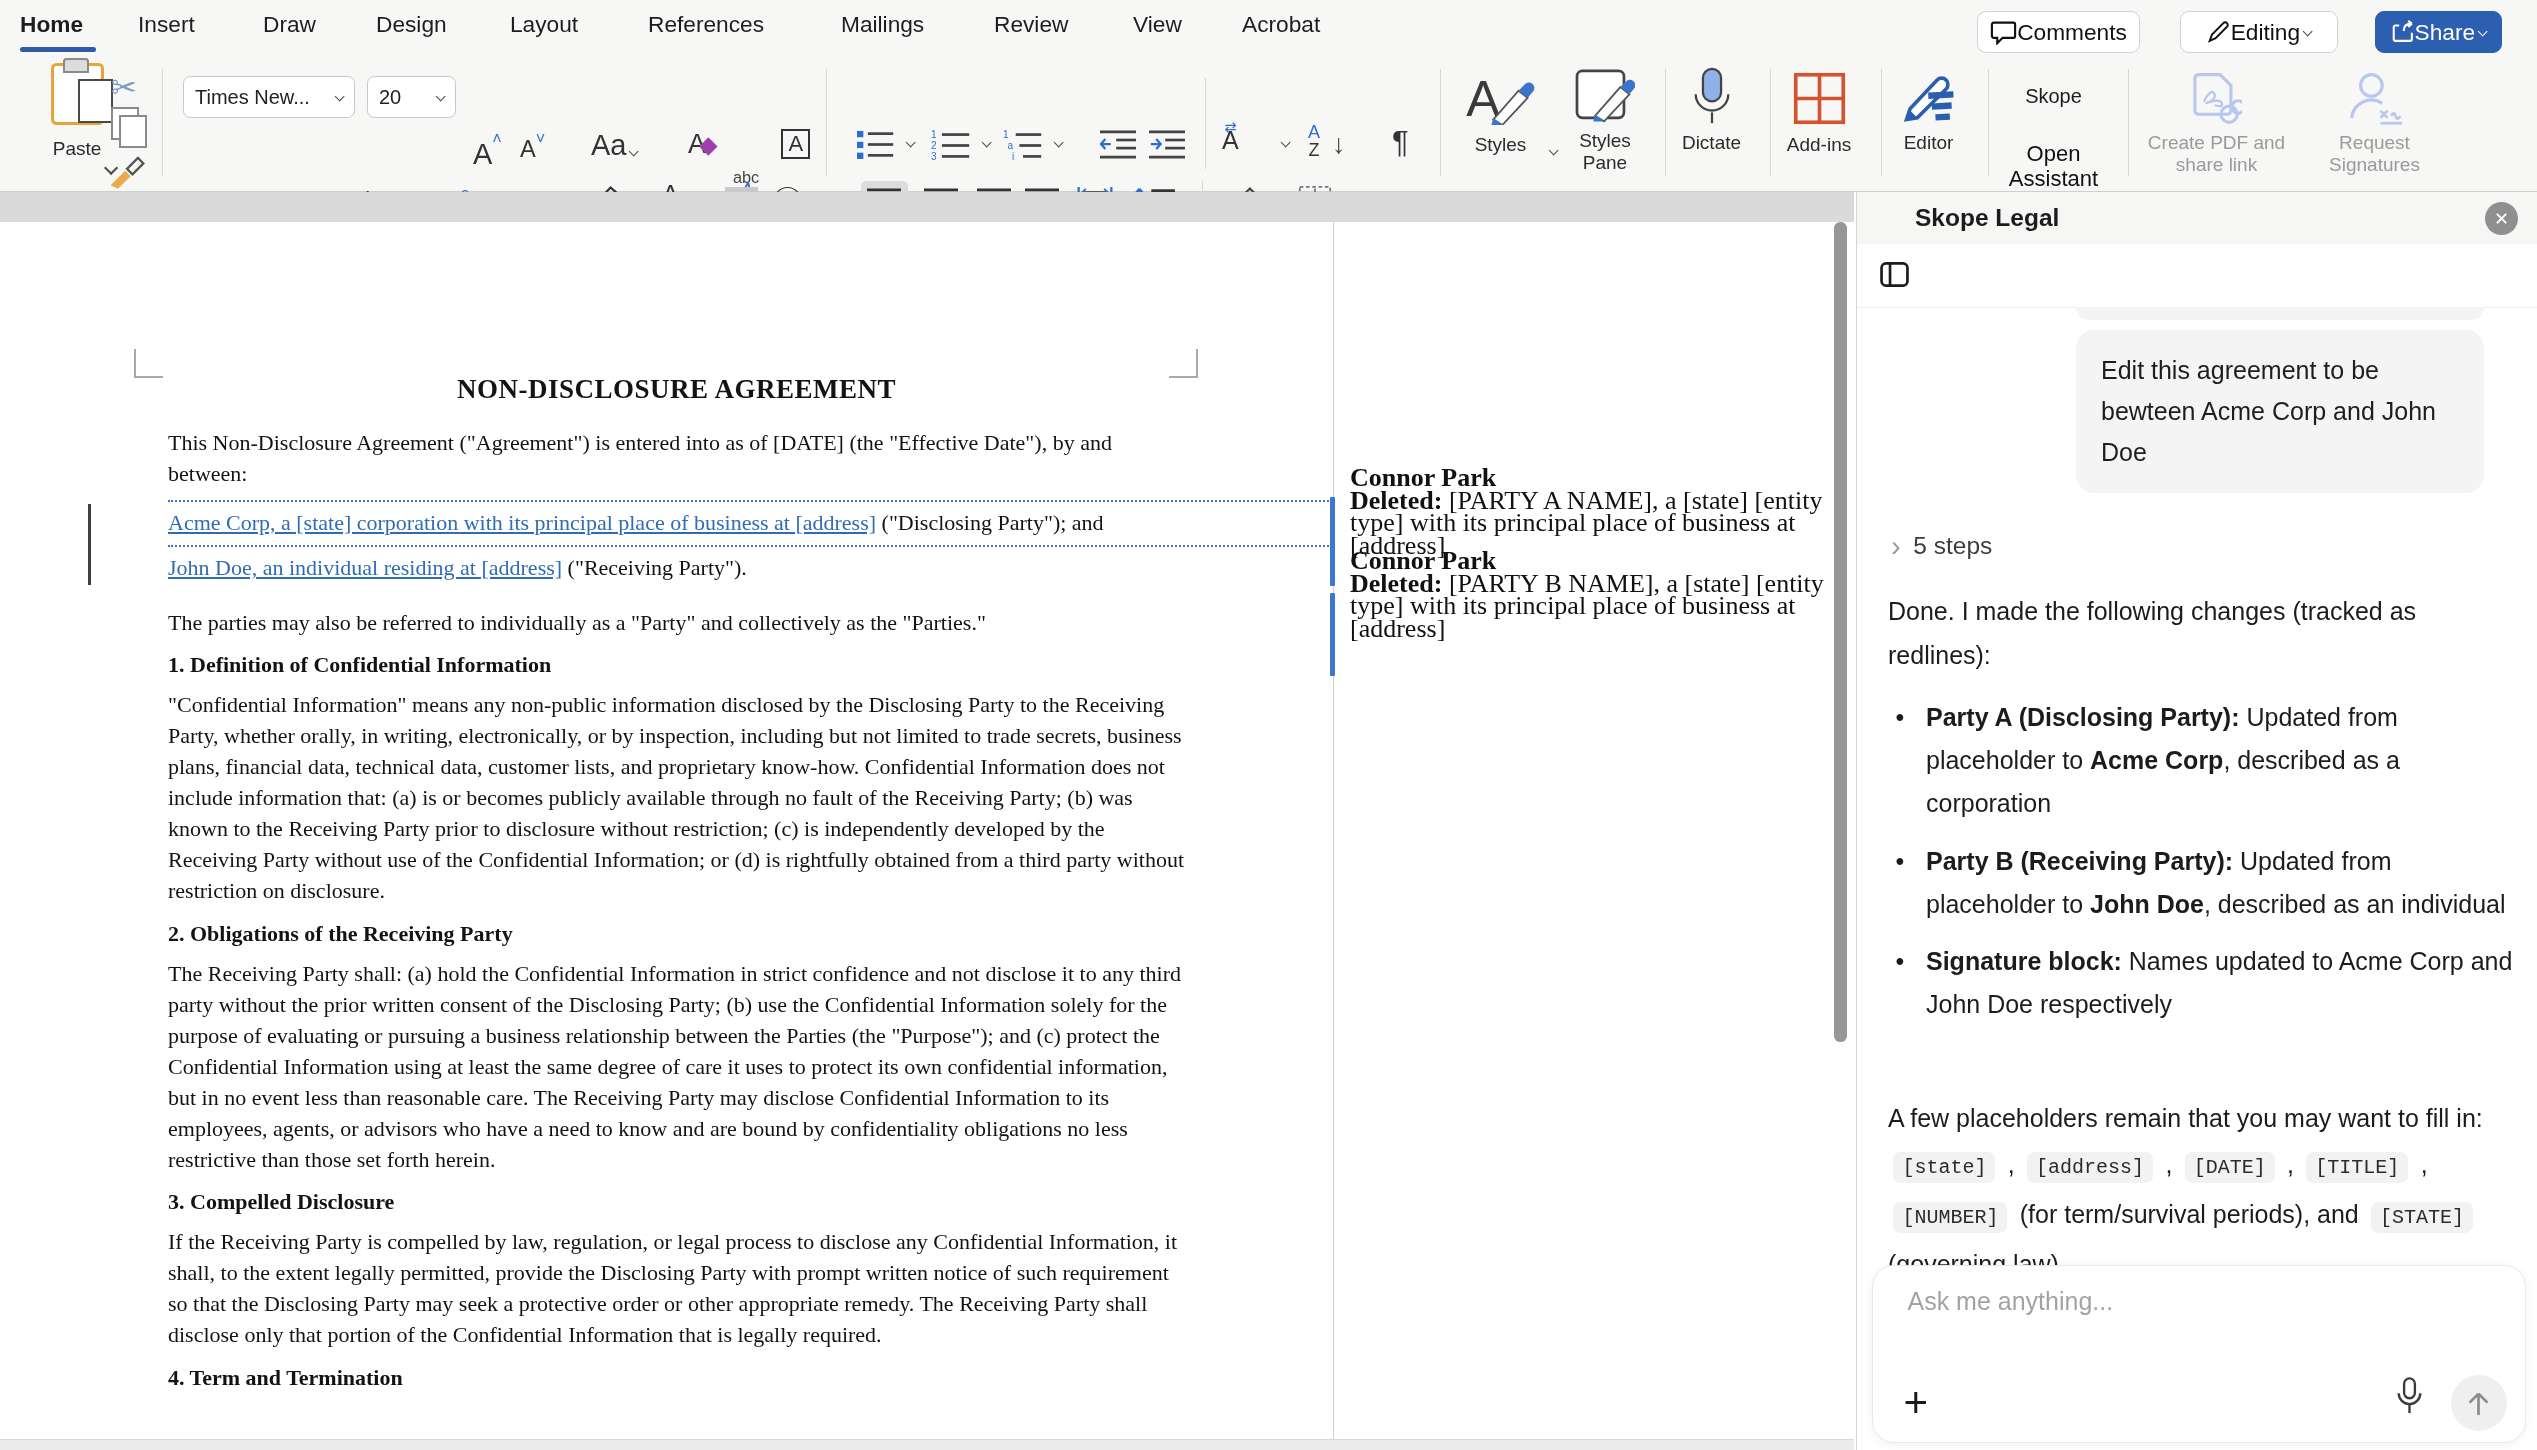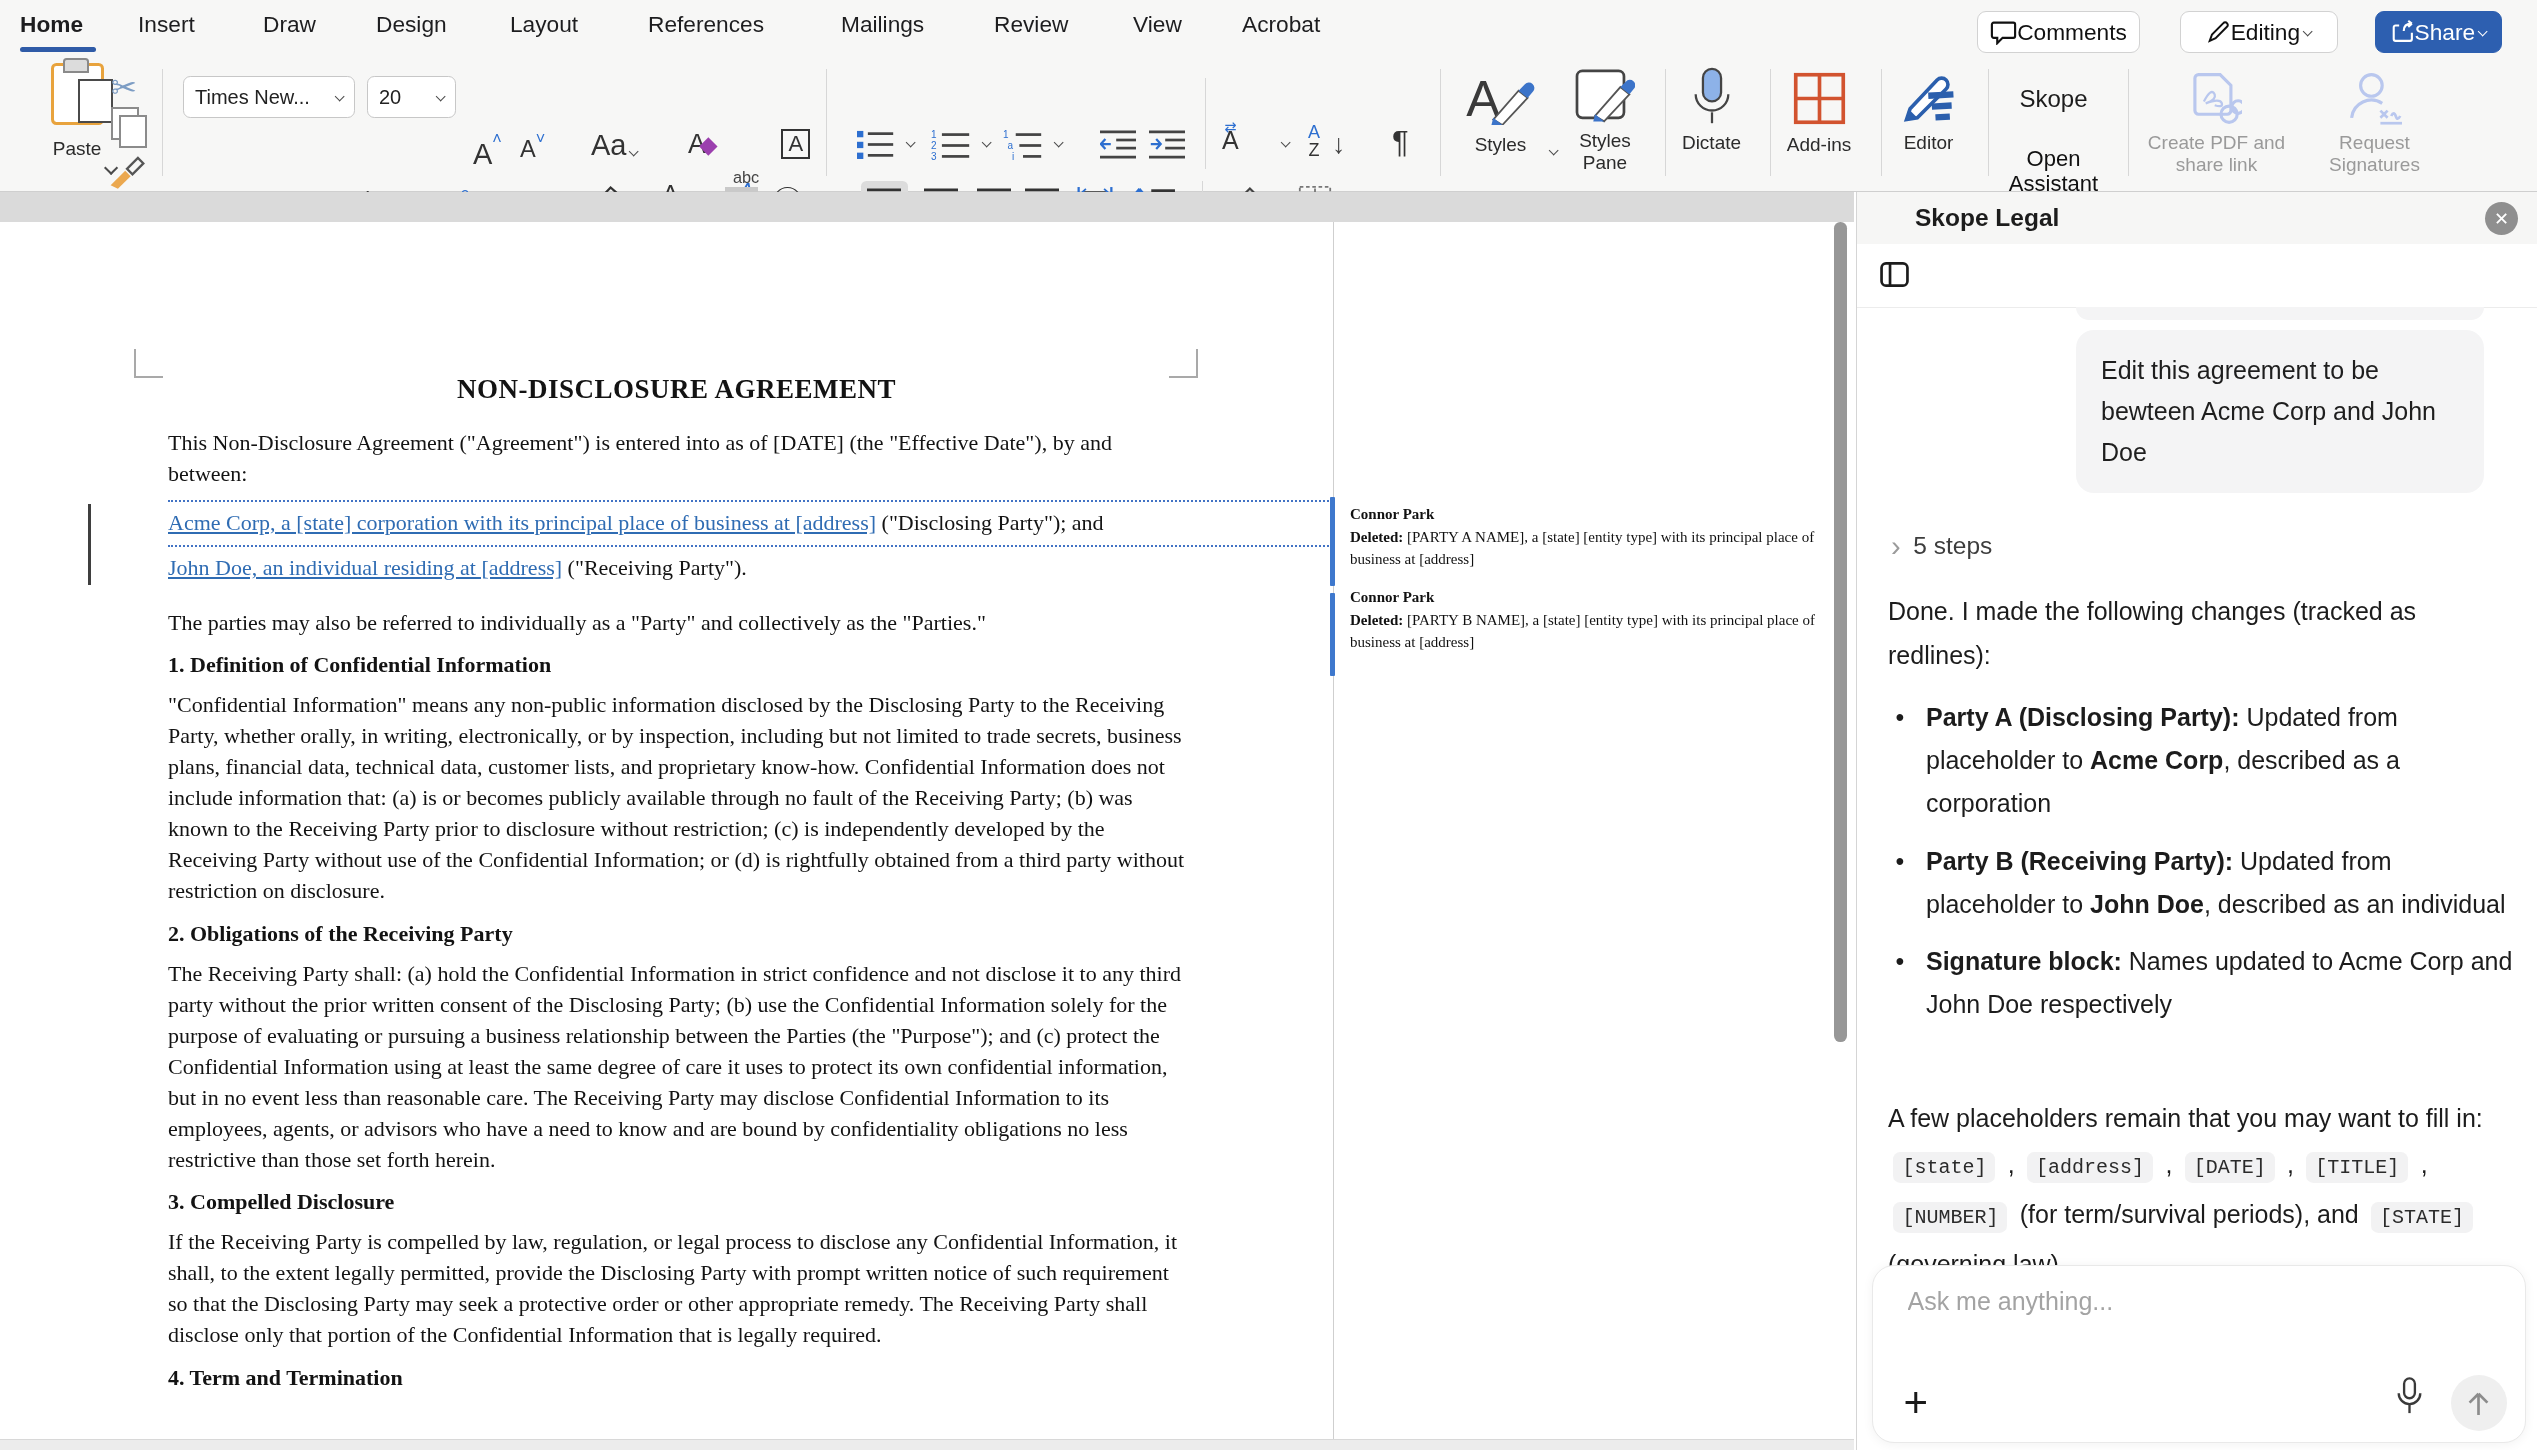--- a/index.html
+++ b/index.html
@@ -49,21 +49,21 @@
   #doc-col{position:absolute;left:168px;top:182px;width:1017px;font-family:"Liberation Serif","DejaVu Serif",serif;color:#131313;}
   #doc-title{font-size:27px;font-weight:700;text-align:center;margin:0 0 22px 0;letter-spacing:0.5px;}
   .dpara{font-size:22px;line-height:31px;margin:0 0 11px 0;}
   .dhead{font-size:22px;font-weight:700;margin:14.5px 0 11px 0;}
   #insert-block{position:relative;width:1165px;}
   #insert-block:before{content:"";position:absolute;left:-80px;top:3.6px;bottom:5.4px;width:2.7px;background:#3f3f3f;}
   .ins-line{border-top:2.7px dotted #4273c4;padding:8.2px 0 9px 0;margin:0;font-size:22px;white-space:nowrap;}
   .rt-link{color:#2f6cb3;text-decoration:underline;}
   
   .chbar{position:absolute;width:4.5px;background:#3e78cd;border-radius:0.9px;}
-  .mcomment{position:absolute;left:1350px;width:479px;font-family:"Liberation Serif","DejaVu Serif",serif;font-size:15px;line-height:22.7px;color:#111;margin-top:36px;}
+  .mcomment{position:absolute;left:1350px;width:479px;font-family:"Liberation Serif","DejaVu Serif",serif;font-size:26px;line-height:22.7px;color:#111;}
   .mcomment .author{font-weight:700;}
   
   #vthumb{position:absolute;left:1834px;top:30px;width:12.7px;height:820px;background:#979797;border-radius:6.3px;}
   
   #panel{position:absolute;left:1856px;top:192px;width:682px;height:1258px;background:#fff;border-left:0.9px solid #d5d5d5;box-sizing:border-box;}
   #panel-header{position:absolute;left:0;top:0;width:100%;height:52px;background:#f6f6f5;border-bottom:0.9px solid #e3e3e3;}
   #panel-title{position:absolute;left:58px;top:11.8px;font-size:24.5px;font-weight:700;color:#1c1c1c;}
   #panel-close{position:absolute;right:20px;top:10px;width:33px;height:33px;border-radius:50%;background:#8f8f8f;color:#fff;
      display:flex;align-items:center;justify-content:center;font-size:18px;font-weight:700;}
   #panel-toolbar{position:absolute;left:0;top:52px;width:100%;height:63px;background:#fff;border-bottom:0.9px solid #ececec;}
@@ -352,21 +352,21 @@
           <path d="M6 54 l12 -2 -10 -10 Z" fill="#2b5fad"></path>
           <rect x="30" y="24" width="28" height="7" transform="rotate(-3 30 24)" fill="#2b5fad"></rect>
           <rect x="34" y="36" width="22" height="7" transform="rotate(-3 34 36)" fill="#2b5fad"></rect>
           <rect x="38" y="48" width="16" height="7" transform="rotate(-3 38 48)" fill="#2b5fad"></rect>
         </svg>
       </div>
       <div class="rlabel" style="margin-top:7.3px">Editor</div>
     </div>
     <div class="vdiv" style="left:1988px"></div>
     <div class="bigbtn" style="left:1990px;width:127px;">
-      <div style="font-size:24px;color:#1c1c1c;margin-top:20px;">Skope</div>
+      <div style="font-size:20px;color:#1c1c1c;margin-top:20px;">Skope</div>
       <div style="font-size:22px;color:#111;font-weight:500;margin-top:33px;line-height:25px;">Open Assistant</div>
     </div>
     <div class="vdiv" style="left:2128px"></div>
     <div class="bigbtn" style="left:2135px;width:163px;">
       <div class="ic">
         <svg width="51" height="54" viewBox="0 0 56 60">
           <path d="M8 4 h24 l12 12 v28 a4 4 0 0 1 -4 4 h-32 a4 4 0 0 1 -4 -4 v-36 a4 4 0 0 1 4 -4 z" fill="none" stroke="#b9c7ee" stroke-width="3.5"></path>
           <path d="M14 34 q8 -16 12 -8 q2 6 -10 10 q16 -6 18 0 q1 5 -8 2" fill="none" stroke="#b9c7ee" stroke-width="2.5"></path>
           <circle cx="42" cy="48" r="9" fill="none" stroke="#b9c7ee" stroke-width="3.5"></circle>
           <circle cx="52" cy="40" r="7" fill="none" stroke="#b9c7ee" stroke-width="3.5"></circle>

